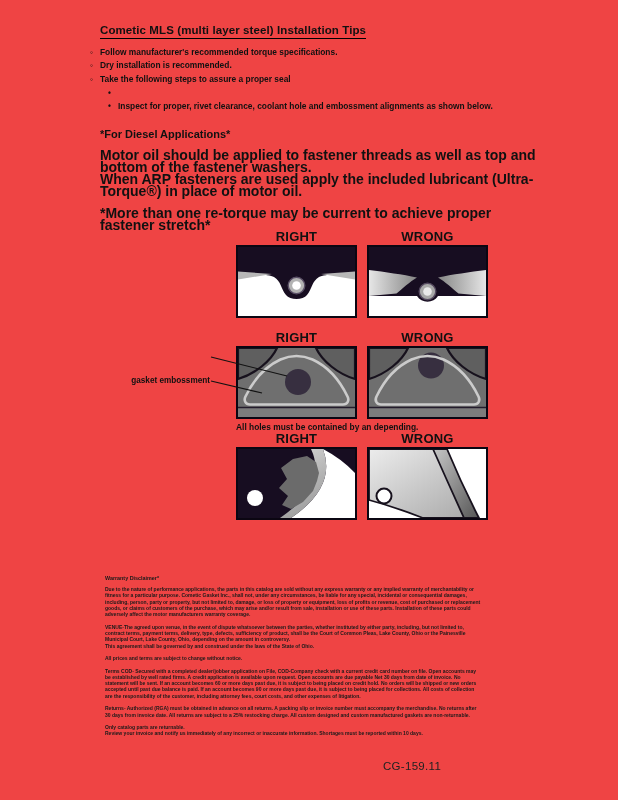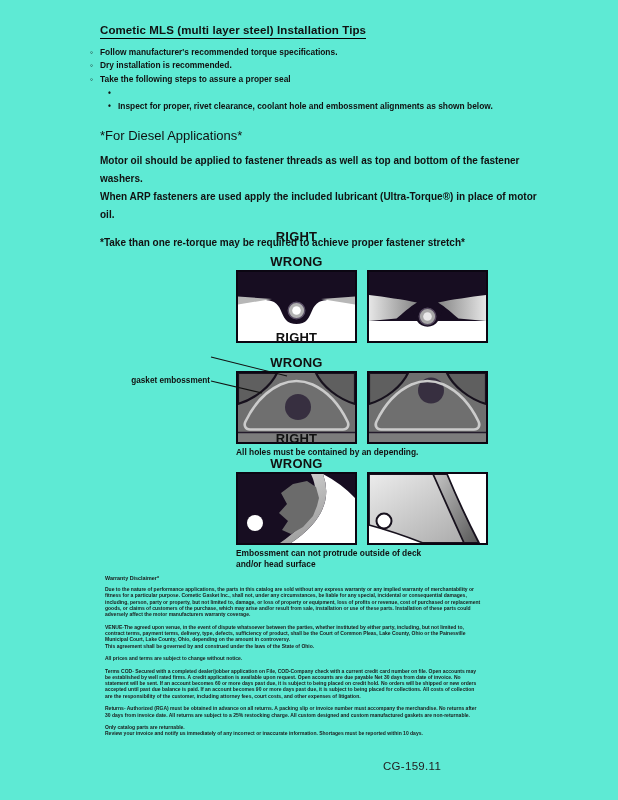--- a/index.html
+++ b/index.html
@@ -1,36 +1,36 @@
 <!DOCTYPE html>
 <html><head>
 <meta charset="utf-8">
 <style>
   html,body{margin:0;padding:0;background:#e8e8e8;}
   .page{
-    position:relative;width:618px;height:800px;background:#5eead4;
+    position:relative;width:618px;height:800px;background:#ef4444;
     font-family:"Liberation Sans","DejaVu Sans",sans-serif;color:#111;
     overflow:hidden;
   }
   
   .content{position:absolute;left:100px;top:20px;width:438px;}
   .title{
     display:inline-block;font-size:11.5px;font-weight:bold;letter-spacing:.1px;
     border-bottom:1.6px solid #000;padding-bottom:1.5px;white-space:nowrap;
   }
   .tips{margin:7px 0 0 -10px;}
   .tip-row{display:flex;font-size:8.4px;font-weight:bold;line-height:13.7px;}
   .tip-row .marker{width:10px;text-align:left;flex:0 0 auto;}
   .tip-row.sub{margin-left:18px;}
-  .diesel-heading{margin-top:14px;font-size:13px;font-weight:normal;}
-  .para{margin-top:9px;font-size:10px;font-weight:bold;line-height:18px;white-space:pre-line;}
+  .diesel-heading{margin-top:14px;font-size:11px;font-weight:bold;}
+  .para{margin-top:9px;font-size:14px;font-weight:bold;line-height:12px;white-space:pre-line;}
   .para.note{margin-top:10px;}
   
   .fig-row{position:absolute;left:236px;width:260px;}
-  .fig-labels{display:flex;gap:10px;flex-direction:column;}
+  .fig-labels{display:flex;gap:10px;}
   .fig-labels div{width:121px;text-align:center;font-size:13px;font-weight:bold;letter-spacing:.2px;height:15px;}
   .fig-boxes{display:flex;gap:10px;margin-top:1px;}
   .fig-boxes svg{display:block;}
   .fig-caption{margin-top:3px;font-size:8.4px;font-weight:bold;line-height:10.5px;white-space:pre-line;}
   .annot{
     position:absolute;left:90px;width:120px;text-align:right;
     font-size:8.2px;font-weight:bold;line-height:10px;white-space:pre-line;
   }
   .annot.coolant{top:343px;}
   .annot.emboss{top:376px;}
@@ -68,21 +68,21 @@
       </div>
       <div class="tip-row sub">
         <span class="marker">•</span>
         <span>Inspect for proper, rivet clearance, coolant hole and embossment alignments as shown below.</span>
       </div>
     </div>
 
     <div class="diesel-heading">*For Diesel Applications*</div>
     <div class="para">Motor oil should be applied to fastener threads as well as top and bottom of the fastener washers.
 When ARP fasteners are used apply the included lubricant (Ultra-Torque®) in place of motor oil.</div>
-    <div class="para note">*Take than one re-torque may be required to achieve proper fastener stretch*</div>
+    <div class="para note">*More than one re-torque may be current to achieve proper fastener stretch*</div>
   </div>
 
   <div class="fig-row" style="top:229px;">
     <div class="fig-labels">
       <div>RIGHT</div>
       <div>WRONG</div>
     </div>
     <div class="fig-boxes">
       <svg width="121" height="73" viewBox="0 0 121 73">
         <rect width="121" height="73" fill="#170d21"></rect>
@@ -184,22 +184,20 @@
               <stop offset="1" stop-color="#565656"></stop>
           </linearGradient>
         </defs>
         <rect width="121" height="73" fill="#ffffff"></rect>
         <path d="M2,2 L74,2 Q88,38 108,71 L56,71 Q28,60 2,53 Z" fill="url(#f3swath)" stroke="#17111d" stroke-width="1.8"></path>
         <path d="M66,2 L80,2 Q95,38 112,71 L97,71 Q82,38 66,2 Z" fill="url(#f3emb)" stroke="#17111d" stroke-width="1.8"></path>
         <circle cx="17" cy="49" r="7.5" fill="#ffffff" stroke="#17111d" stroke-width="2"></circle>
         <rect x="1" y="1" width="119" height="71" fill="none" stroke="#0b0612" stroke-width="2"></rect>
       </svg>
     </div>
-    <div class="fig-caption">Embossment can not protrude outside of deck
-and/or head surface</div>
   </div>
 
   <div class="legal">
     <div class="legal-heading">Warranty Disclaimer*</div>
     <p>Due to the nature of performance applications, the parts in this catalog are sold without any express warranty or any implied warranty of merchantability or
 fitness for a particular purpose.  Cometic Gasket Inc., shall not, under any circumstances, be liable for any special, incidental or consequential damages,
 including, person, party or property, but not limited to, damage, or loss of property or equipment, loss of profits or revenue, cost of purchased or replacement
 goods, or claims of customers of the purchase, which may arise and/or result from sale, installation or use of these parts.  Installation of these parts could
 adversely affect the motor manufacturers warranty coverage.</p>
     <p>VENUE-The agreed upon venue, in the event of dispute whatsoever between the parties, whether instituted by either party, including, but not limited to,

